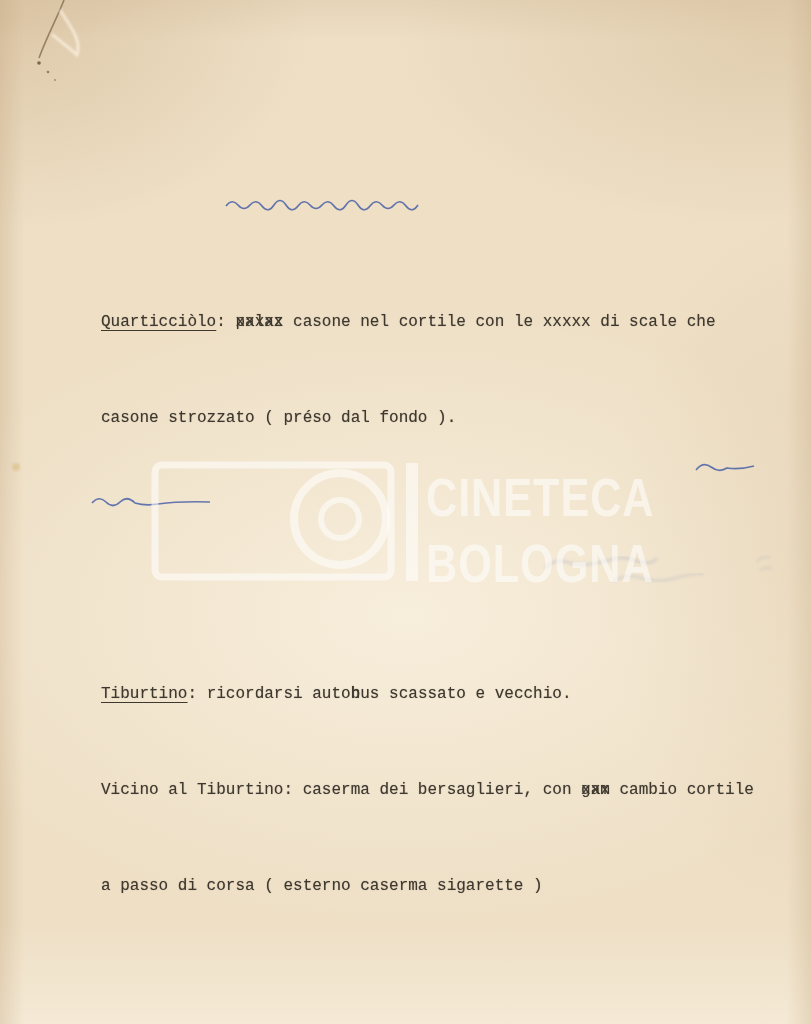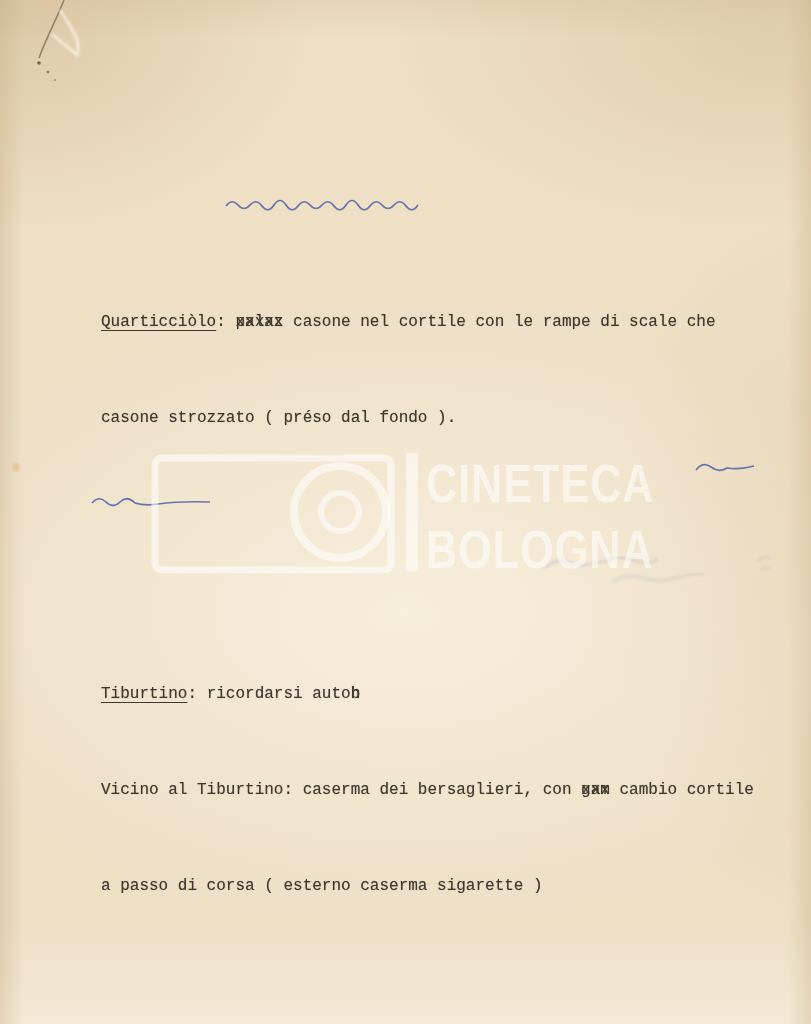--- a/index.html
+++ b/index.html
@@ -27,21 +27,21 @@
   .head{
     text-decoration:underline;
     text-decoration-thickness:1.4px;
     text-underline-offset:4px;
   }
   .xed{position:relative;display:inline-block;}
   .xed .over{position:absolute;left:0;top:0;white-space:pre;}
   .overlay-svg{position:absolute;left:0;top:0;pointer-events:none;}
   .watermark{
     position:absolute;left:150px;top:450px;width:545px;height:140px;
-    display:flex;align-items:flex-start;color:rgba(255,255,255,.55);
+    display:flex;align-items:center;color:rgba(255,255,255,.55);
     pointer-events:none;
   }
   .wm-logo{flex:0 0 auto;}
   .wm-bar{flex:0 0 auto;width:12px;height:118px;background:rgba(255,255,255,.55);margin:3px 8px 0 10px;}
   .wm-text{flex:0 0 auto;display:flex;flex-direction:column;transform:scale(.94,1.18);transform-origin:left top;}
   .wm-line{
     font-family:"Liberation Sans","DejaVu Sans",sans-serif;
     font-weight:700;font-size:46px;line-height:56px;letter-spacing:1px;
   }
 </style>
@@ -66,26 +66,26 @@
     <circle cx="55" cy="80" r="1" fill="#6b5b40" opacity="0.55"></circle>
     <circle cx="16" cy="467" r="4" fill="#d8b87a" opacity="0.5" filter="url(#soft)"></circle>
     <path d="M545,568 q10,-10 22,-6 t24,2 t22,-5 t24,2 t20,-3" stroke="#7484ad" stroke-width="2.6" fill="none" opacity="0.22" filter="url(#softer)"></path>
     <path d="M612,582 q14,-9 30,-4 t34,0 t28,-4" stroke="#7484ad" stroke-width="2.4" fill="none" opacity="0.18" filter="url(#softer)"></path>
     <path d="M757,562 q5,-7 13,-4 M760,570 q6,-3 12,-2" stroke="#8a96b5" stroke-width="2" fill="none" opacity="0.2" filter="url(#softer)"></path>
   </svg>
 
   <div class="textblock">
 
     <div class="para p1">
-      <div><span class="head">Quarticciòlo</span><span>: </span><span class="xed"><span>palaz</span><span class="over">xxxxx</span></span><span> casone nel cortile con le rampe di scale che</span></div>
+      <div><span class="head">Quarticciòlo</span><span>: </span><span class="xed"><span>palaz</span><span class="over">xxxxx</span></span><span> casone nel cortile con le xxxxx di scale che</span></div>
       <div><span>casone strozzato ( préso dal fondo ).</span></div>
     </div>
 
     <div class="para p2">
-      <div><span class="head">Tiburtino</span><span>: </span><span>ricordarsi auto</span><span class="xed"><span>b</span><span class="over">h</span></span></div>
+      <div><span class="head">Tiburtino</span><span>: </span><span>ricordarsi auto</span><span class="xed"><span>b</span><span class="over">h</span></span><span>us scassato e vecchio.</span></div>
       <div><span>Vicino al Tiburtino: caserma dei bersaglieri, con </span><span class="xed"><span>gam</span><span class="over">xxx</span></span><span> cambio cortile</span></div>
       <div><span>a passo di corsa ( esterno caserma sigarette )</span></div>
     </div>
 
     
 
     
 
   </div>
 

